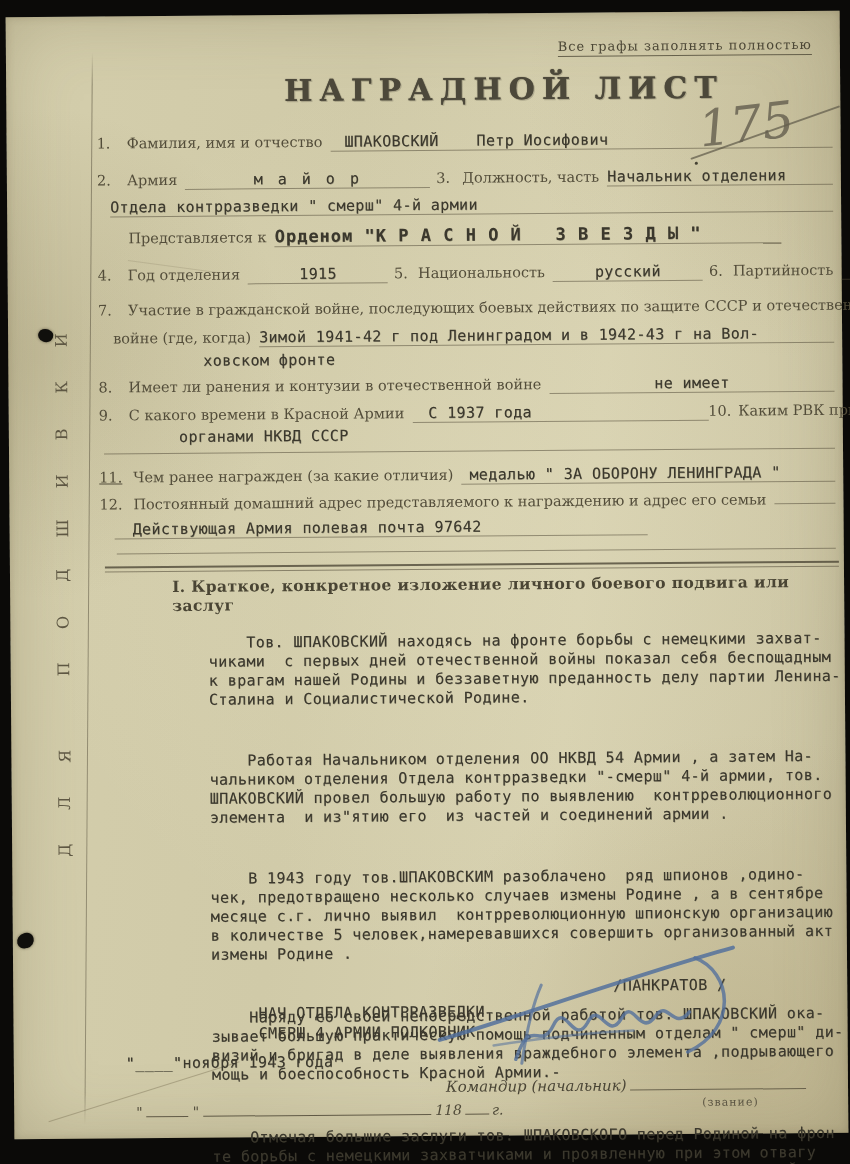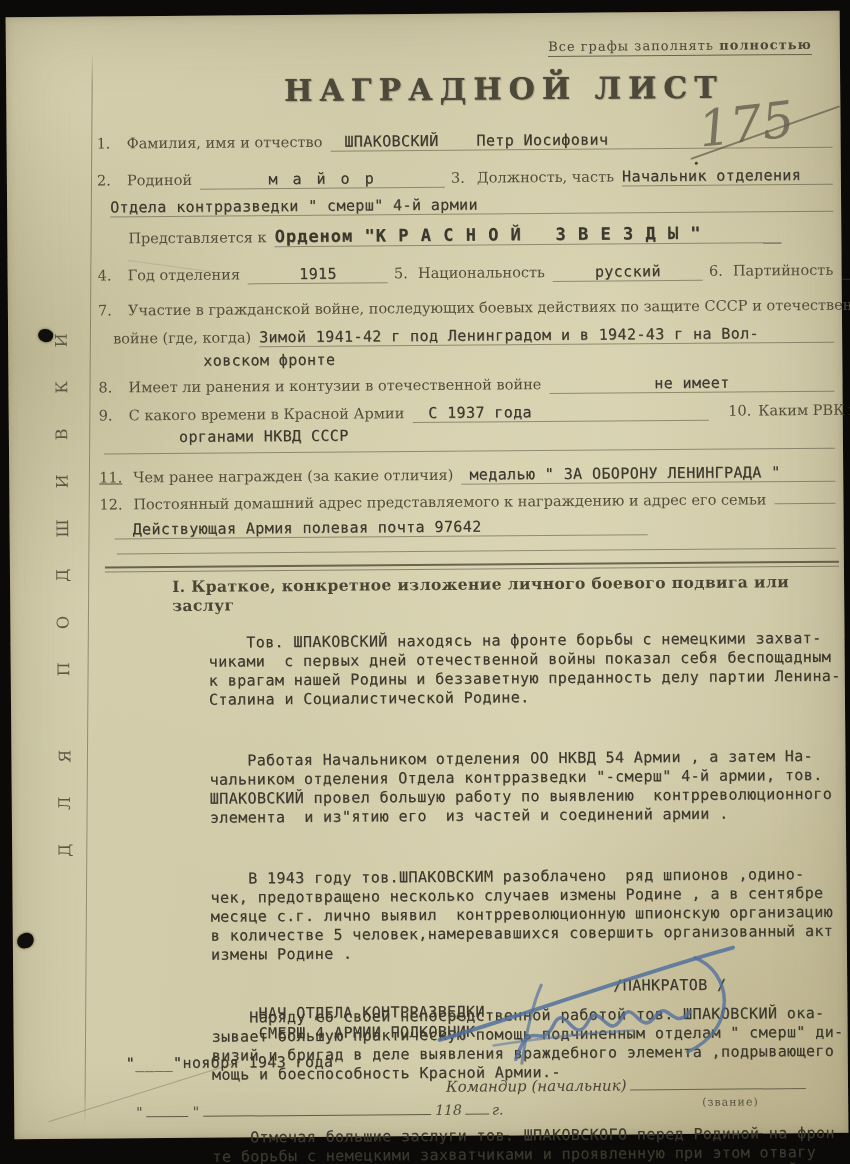--- a/index.html
+++ b/index.html
@@ -29,21 +29,21 @@
     letter-spacing:.4px;white-space:pre;
     text-shadow:.4px .4px .4px rgba(59,56,45,.45);
   }
   .seg{border-bottom:1px solid rgba(86,79,60,.55);}
   .grow{flex:1;min-width:0;}
   .val{text-align:center;padding:0 10px;}
   .left{text-align:left;}
   .hline{border-top:1px solid rgba(86,79,60,.55);height:0;}
   .dblrule{border-top:2px solid rgba(70,64,48,.75);border-bottom:1px solid rgba(86,79,60,.6);height:3px;}
   .note{font-size:13px;color:#4c4736;border-bottom:1px solid rgba(76,71,54,.8);padding-bottom:2px;letter-spacing:1px;}
-  .note b{font-weight:bold;}
+  .note b{font-weight:normal;}
   .title{
     font-family:"DejaVu Serif",serif;font-weight:bold;font-size:30px;
     letter-spacing:7px;color:#4c483a;white-space:nowrap;
     text-shadow:0 0 1px rgba(76,72,58,.95),1.2px 1.2px 0 rgba(76,72,58,.22);
   }
   .pagenum-text{
     font-family:"DejaVu Serif",serif;font-style:italic;font-weight:400;
     font-size:50px;color:rgba(104,99,82,.85);transform:rotate(-6deg);display:inline-block;
   }
   .pencil-stroke{width:158px;height:2px;background:rgba(100,95,78,.75);transform:rotate(-19deg);transform-origin:left center;border-radius:2px;}
@@ -114,21 +114,21 @@
     <div class="abs pencil-stroke" style="top:146px;left:684px;"></div>
 
     <div class="abs row" style="top:118px;left:90px;right:8px;">
       <span class="num">1.</span>
       <span class="plabel">Фамилия, имя и отчество</span>
       <span class="seg grow typed left" style="padding-left:14px;">ШПАКОВСКИЙ    Петр Иосифович</span>
     </div>
 
     <div class="abs row" style="top:155px;left:90px;right:8px;">
       <span class="num">2.</span>
-      <span class="plabel">Родиной</span>
+      <span class="plabel">Армия</span>
       <span class="seg typed val" style="width:225px;flex:none;letter-spacing:3px;">м а й о р</span>
       <span class="num" style="width:26px;padding-left:6px;">3.</span>
       <span class="plabel">Должность, часть</span>
       <span class="seg grow typed left">Начальник отделения</span>
     </div>
     <div class="abs row" style="top:182px;left:103px;right:8px;">
       <span class="seg grow typed left">Отдела контрразведки " смерш" 4-й армии</span>
     </div>
 
     <div class="abs row" style="top:211px;left:113px;right:60px;">
@@ -165,21 +165,21 @@
       <span class="num">8.</span>
       <span class="plabel">Имеет ли ранения и контузии в отечественной войне</span>
       <span class="seg grow typed val">не имеет</span>
     </div>
 
     <div class="abs row" style="top:390px;left:90px;right:8px;">
       <span class="num">9.</span>
       <span class="plabel">С какого времени в Красной Армии</span>
       <span class="seg typed val left" style="width:270px;flex:none;padding-left:16px;">С 1937 года</span>
       <span style="flex:1;"></span>
-      <span class="num" style="width:30px;margin-left:20px;">10.</span>
+      <span class="num" style="width:30px;">10.</span>
       <span class="plabel" style="padding-right:0;">Каким РВК призван</span>
     </div>
     <div class="abs row" style="top:412px;left:170px;right:8px;">
       <span class="typed left">органами НКВД СССР</span>
     </div>
     <div class="abs hline" style="top:437px;left:95px;right:8px;"></div>
 
     <div class="abs row" style="top:452px;left:90px;right:8px;">
       <span class="num" style="width:34px;text-decoration:underline;">11.</span>
       <span class="plabel">Чем ранее награжден (за какие отличия)</span>

